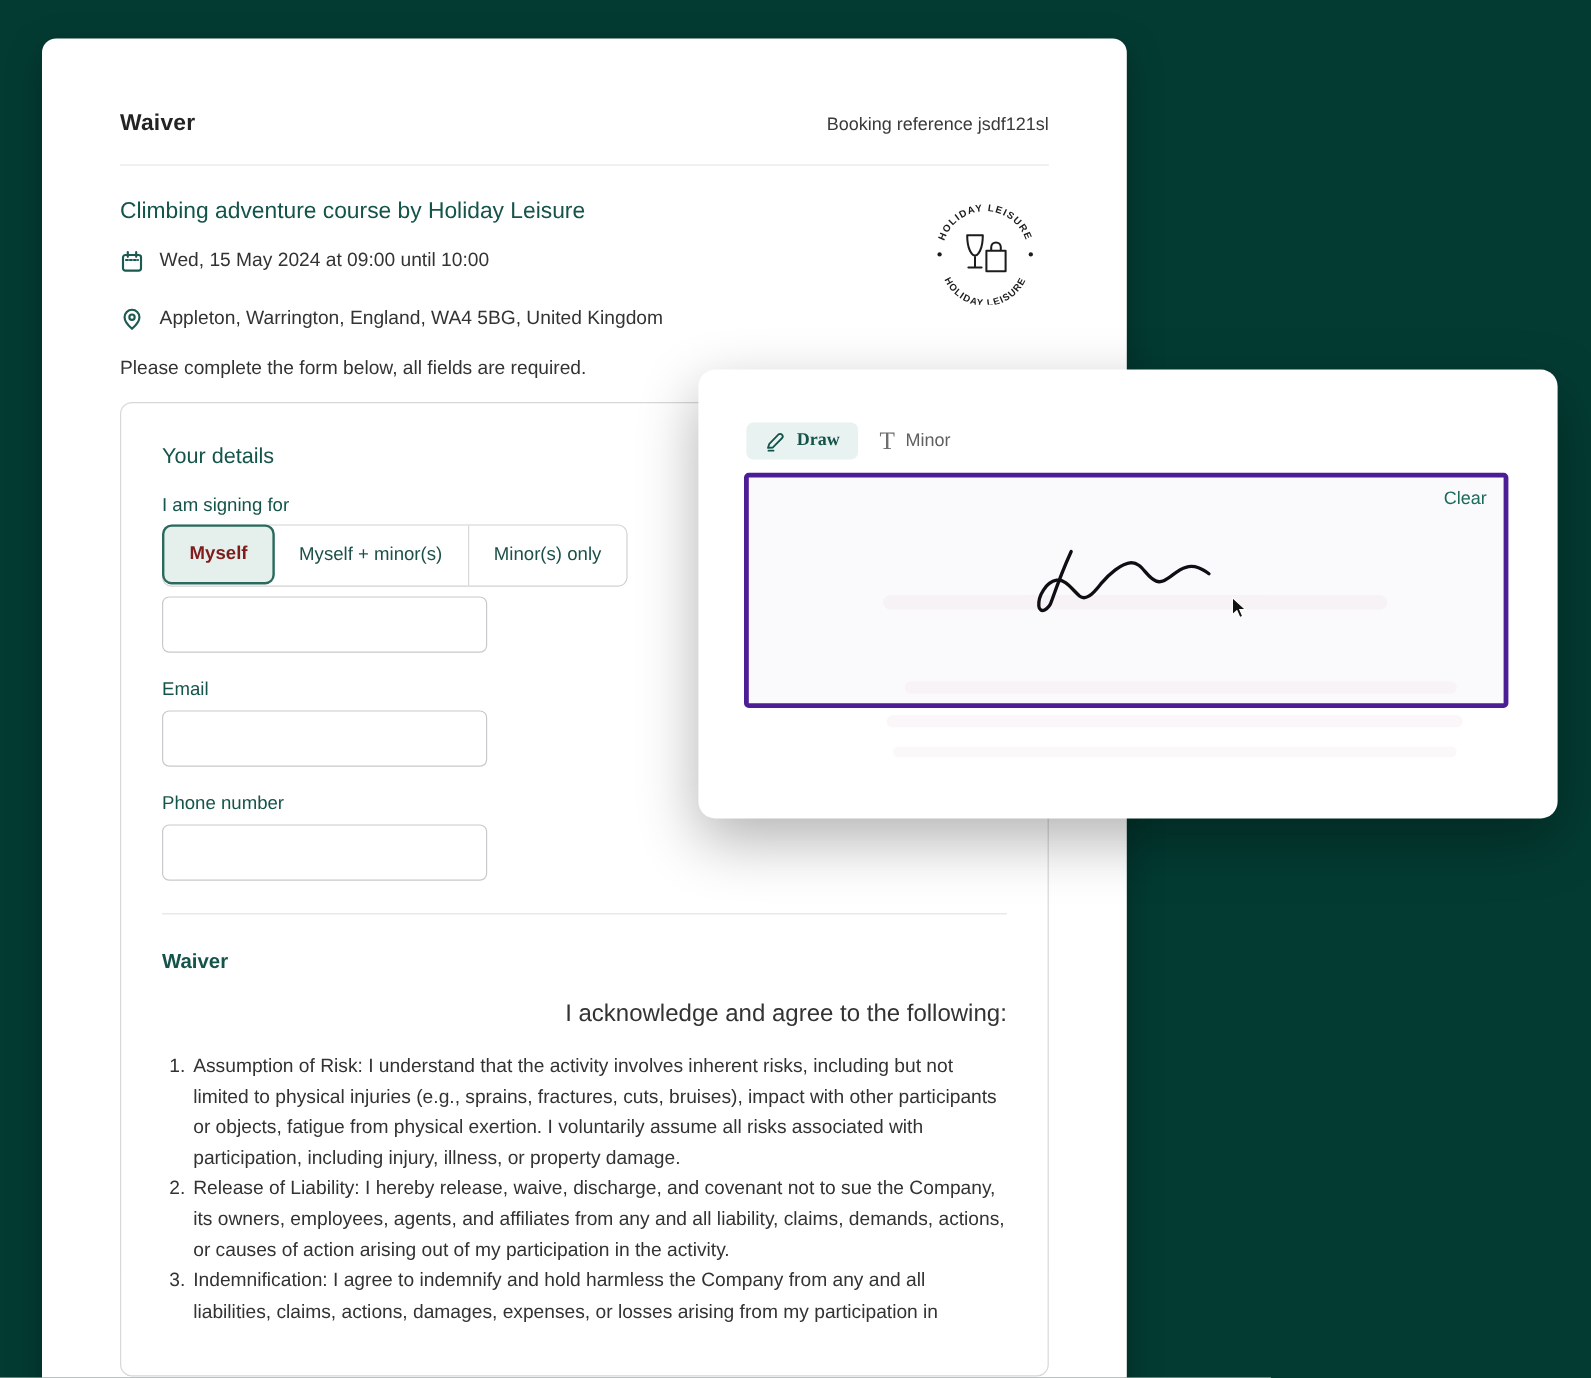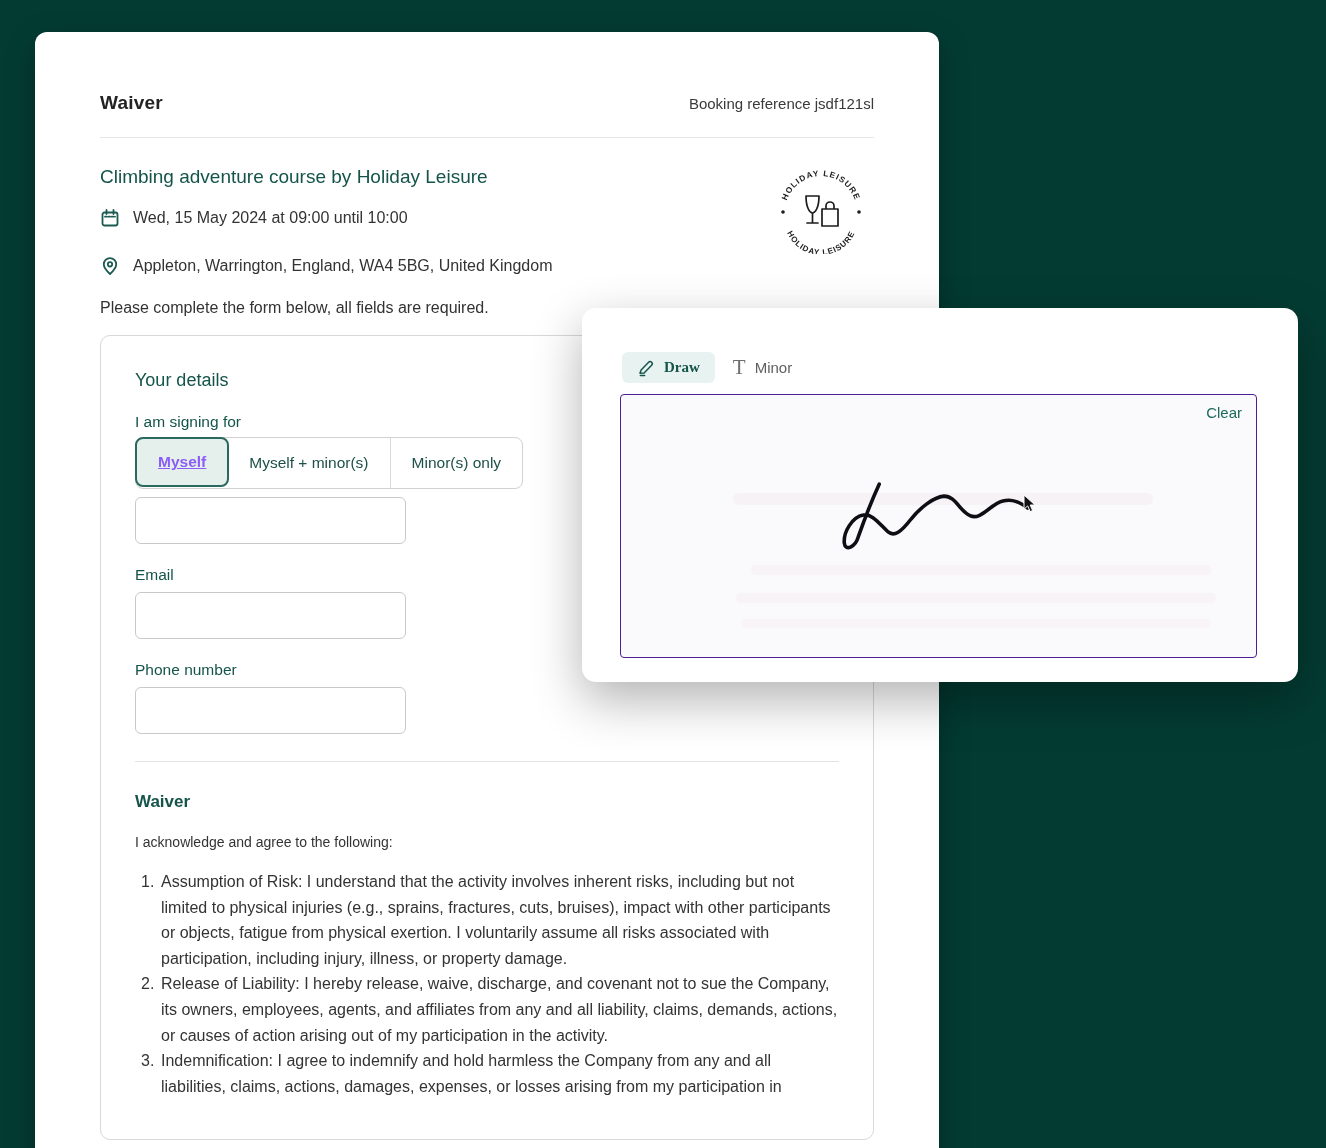--- a/index.html
+++ b/index.html
@@ -49,34 +49,34 @@
     border:1px solid #d2d2d2; border-radius:8px; background:#fff;
   }
   .seg-btn {
     background:transparent; border:none; font-family:inherit;
     height:50px; padding:0 21px; font-size:15.5px; color:#1D5048;
     display:flex; align-items:center; cursor:pointer; position:relative;
   }
   .seg-btn + .seg-btn { border-left:1px solid #d8d8d8; }
   .seg-btn.selected {
     background:#E5F0ED; border:2px solid #2A6A5E; border-radius:8px;
-    margin:-1px; font-weight:700; color:#8b5cf6; z-index:1;text-decoration:underline;
+    margin:-1px; font-weight:700; color:#7f1d1d; z-index:1;
   }
   .seg-btn.selected + .seg-btn { border-left:none; }
 
   .text-input {
     display:block; margin-top:8px; width:271px; height:47px;
     border:1px solid #c9c9cd; border-radius:6px; background:#fff;
     font-family:inherit; font-size:16px; padding:0 12px; color:#333; outline:none;
   }
 
   .inner-divider { border:none; border-top:1px solid #e4e4e4; margin-top:27px; }
 
   .waiver-heading { margin-top:30px; font-size:17px; font-weight:700; color:#14544A; }
-  .waiver-intro { margin-top:22px; font-size:14px; color:#333; }
+  .waiver-intro { margin-top:22px; font-size:20px; color:#333;text-align:right; }
 
   .waiver-list { margin-top:19px; }
   .witem { display:flex; font-size:16px; line-height:25.6px; color:#333; }
   .wnum { flex:none; width:26px; padding-left:6px; }
   .wtext { flex:1; max-width:678px; }
 
   
   .sig-modal {
     position:absolute; left:582px; top:308px; width:716px; height:374px;
     background:#ffffff; border-radius:14px; z-index:10;
@@ -89,22 +89,22 @@
     font-family:Liberation Serif, serif; font-size:15px; font-weight:700; color:#14544A;
   }
   .tab-type {
     display:flex; align-items:center; gap:9px; height:31px; padding:0 10px;
     background:transparent; border:none; margin-left:8px; cursor:pointer;
     font-family:inherit; font-size:15px; color:#5f5f5f;
   }
   .type-glyph { font-family:"Liberation Serif", serif; font-size:21px; color:#6e6e6e; line-height:1; }
 
   .sig-pad {
-    position:absolute; left:38px; top:86px; width:637px; height:264px;
-    background:#FAF9FB; border:1px solid #4c1d95; border-radius:4px;
+    position:absolute; left:38px; top:86px; width:637px; height:196px;
+    background:#FAF9FB; border:4px solid #4c1d95; border-radius:4px;
   }
   .clear-link {
     position:absolute; top:9px; right:14px; background:none; border:none;
     font-family:inherit; font-size:15px; color:#1A6A5D; cursor:pointer;
   }
   .ghost { position:absolute; border-radius:6px; background:#f3ecf2; }
   .g1 { left:112px; top:98px;  width:420px; height:12px; opacity:.55; }
   .g2 { left:130px; top:170px; width:460px; height:10px; opacity:.4; }
   .g3 { left:115px; top:198px; width:480px; height:10px; opacity:.45; }
   .g4 { left:120px; top:224px; width:470px; height:9px;  opacity:.35; }

